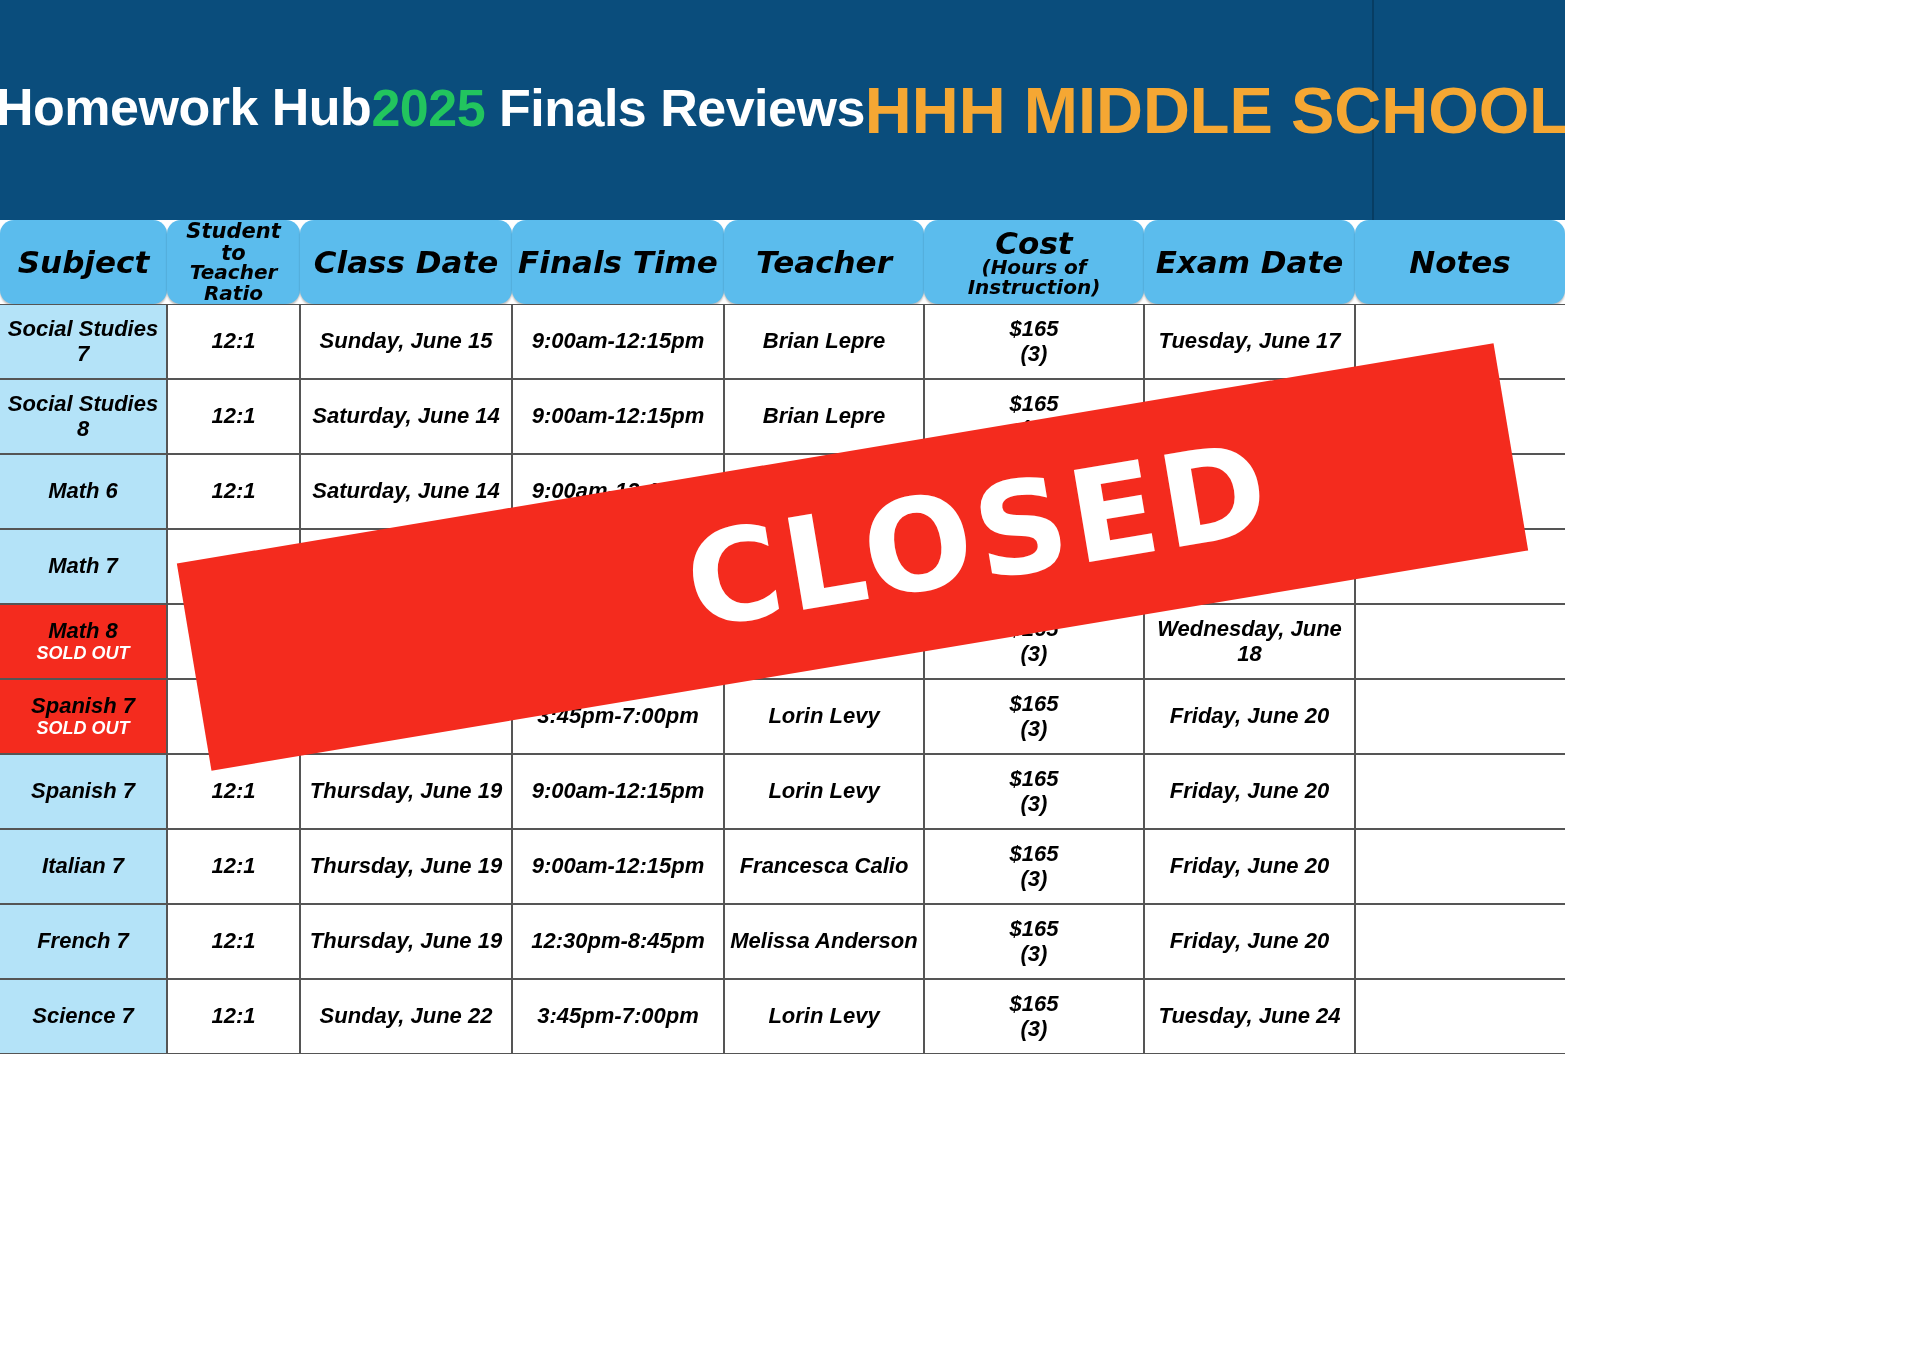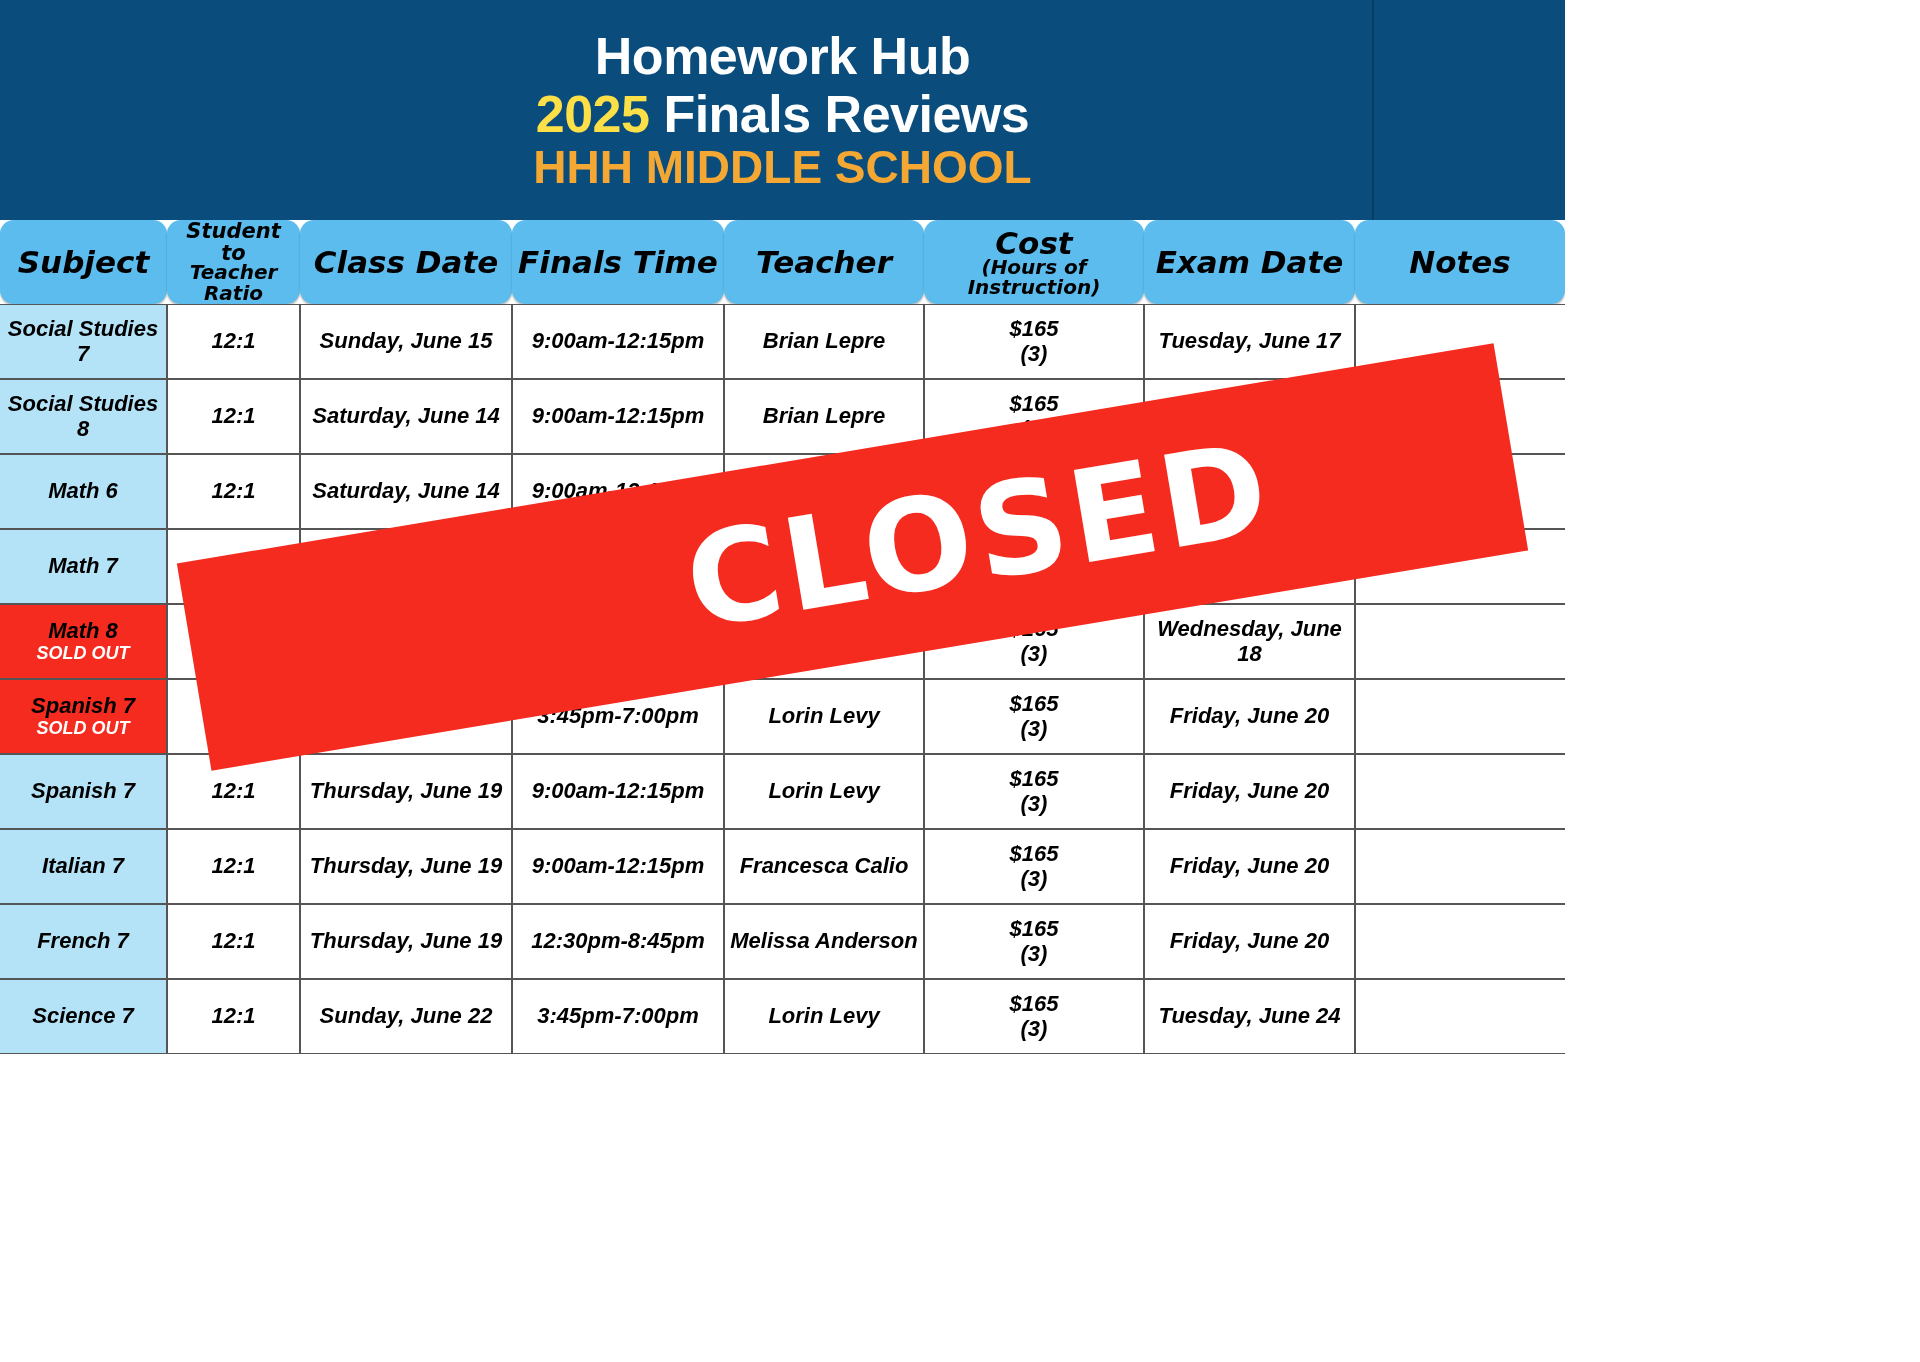--- a/index.html
+++ b/index.html
@@ -20,21 +20,21 @@
     background: #ffffff;
     overflow: hidden;
   }
 
   
   .masthead {
     position: relative;
     height: 220px;
     background: #0a4d7c;
     display: flex;
-    flex-direction: column;
+    flex-direction: row;
     align-items: center;
     justify-content: center;
     overflow: hidden;
   }
   .masthead-divider {
     position: absolute;
     top: 0;
     left: 1372px;
     width: 2px;
     height: 220px;
@@ -51,24 +51,24 @@
     font-size: 52px;
     color: #ffffff;
     margin-bottom: 6px;
   }
   .title-2 {
     font-size: 52px;
     color: #ffffff;
     margin-bottom: 4px;
   }
   .title-2 .year {
-    color: #fde047;
+    color: #22c55e;
   }
   .title-3 {
-    font-size: 46px;
+    font-size: 65px;
     color: #f5a733;
     letter-spacing: 0px;
   }
 
   
   .sched-table {
     border-collapse: separate;
     border-spacing: 0;
     width: 1565px;
     table-layout: fixed;

